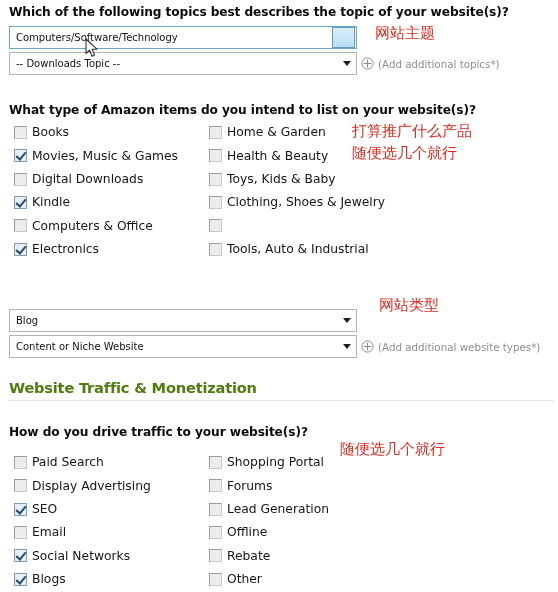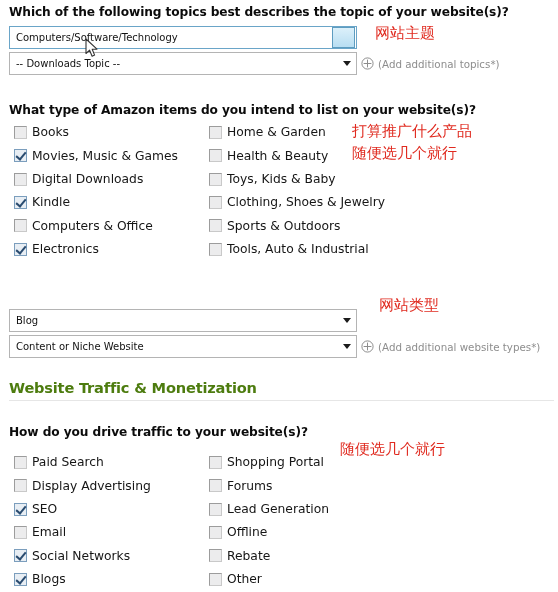--- a/index.html
+++ b/index.html
@@ -260,21 +260,20 @@
       <div class="cbrow" style="top: 46.6px; left: 0px;">
         <span class="cbox"></span>
         <span class="cblabel">Toys, Kids &amp; Baby</span>
       </div>
       <div class="cbrow" style="top: 69.9px; left: 0px;">
         <span class="cbox"></span>
         <span class="cblabel">Clothing, Shoes &amp; Jewelry</span>
       </div>
       <div class="cbrow" style="top: 93.2px; left: 0px;">
         <span class="cbox"></span>
-        <span class="cblabel">Sports &amp; Outdoors</span>
       </div>
       <div class="cbrow" style="top: 116.5px; left: 0px;">
         <span class="cbox"></span>
         <span class="cblabel">Tools, Auto &amp; Industrial</span>
       </div>
     </div>
 
 
   <div class="selwrap" style="left:9px; top:335px; width:348px;">
     <span class="seltext">Content or Niche Website</span>

